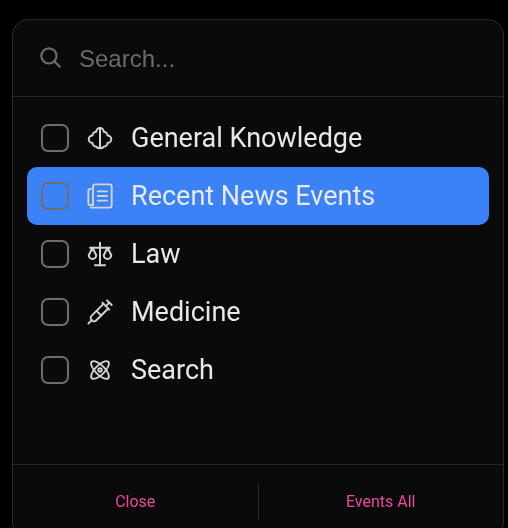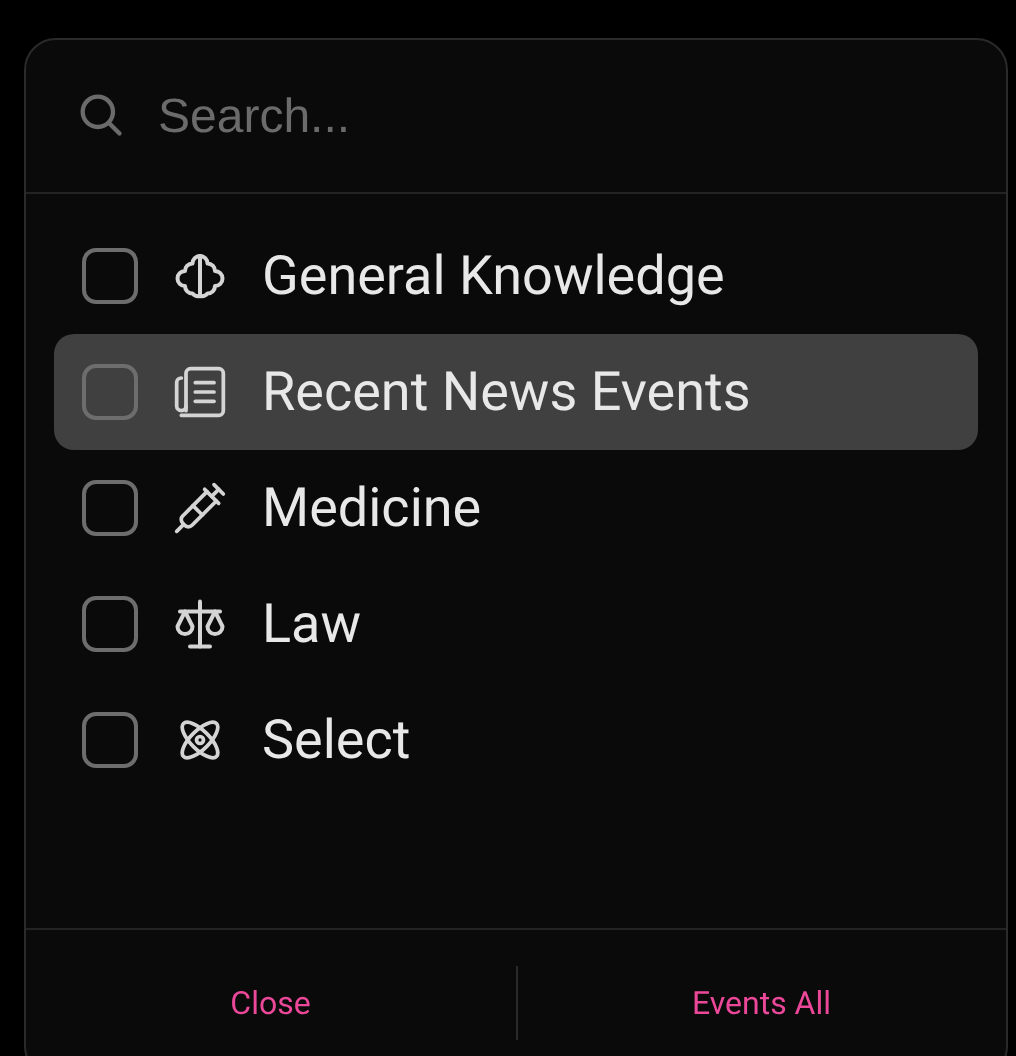--- a/index.html
+++ b/index.html
@@ -40,21 +40,21 @@
 
     .list { padding: 12px 14px 4px 14px; display: flex; flex-direction: column; }
     .row {
       display: flex;
       align-items: center;
       gap: 16px;
       padding: 13px 14px;
       border-radius: 10px;
       cursor: pointer;
     }
-    .row.highlight { background: #404040; text-align: center; }
+    .row.highlight { background: #3b82f6; text-align: center; }
     .checkbox {
       width: 28px; height: 28px;
       border: 2px solid #6d6d6d;
       border-radius: 7px;
       flex: none;
     }
     .item-icon {
       width: 30px; height: 30px;
       display: flex; align-items: center; justify-content: center;
       flex: none;
@@ -129,56 +129,56 @@
           <line x1="10" y1="12" x2="18" y2="12"></line>
           <line x1="10" y1="16" x2="18" y2="16"></line>
         </svg>
       </span>
       <span class="row-label">Recent News Events</span>
     </div>
 
     <div class="row">
       <span class="checkbox"></span>
       <span class="item-icon">
+        <svg width="30" height="30" viewBox="0 0 24 24" fill="none" stroke="#d4d4d4" stroke-width="1.6" stroke-linecap="round" stroke-linejoin="round">
+          <path d="M12 3v18"></path>
+            <path d="M4 7h16"></path>
+          <path d="M6 7l-3 6a3 3 0 0 0 6 0l-3-6"></path>
+          <path d="M18 7l-3 6a3 3 0 0 0 6 0l-3-6"></path>
+          <path d="M8 21h8"></path>
+        </svg>
+      </span>
+      <span class="row-label">Law</span>
+    </div>
+
+    <div class="row">
+      <span class="checkbox"></span>
+      <span class="item-icon">
         <svg width="28" height="28" viewBox="0 0 24 24" fill="none" stroke="#d4d4d4" stroke-width="1.6" stroke-linecap="round" stroke-linejoin="round">
           <path d="m18 2 4 4"></path>
             <path d="m17 7 3-3"></path>
           <path d="M19 9 8.7 19.3c-1 1-2.5 1-3.4 0l-.6-.6c-1-1-1-2.5 0-3.4L15 5"></path>
           <path d="m9 11 4 4"></path>
             <path d="m5 19-3 3"></path>
             <path d="m14 4 6 6"></path>
         </svg>
       </span>
       <span class="row-label">Medicine</span>
     </div>
 
     <div class="row">
       <span class="checkbox"></span>
       <span class="item-icon">
-        <svg width="30" height="30" viewBox="0 0 24 24" fill="none" stroke="#d4d4d4" stroke-width="1.6" stroke-linecap="round" stroke-linejoin="round">
-          <path d="M12 3v18"></path>
-            <path d="M4 7h16"></path>
-          <path d="M6 7l-3 6a3 3 0 0 0 6 0l-3-6"></path>
-          <path d="M18 7l-3 6a3 3 0 0 0 6 0l-3-6"></path>
-          <path d="M8 21h8"></path>
-        </svg>
-      </span>
-      <span class="row-label">Law</span>
-    </div>
-
-    <div class="row">
-      <span class="checkbox"></span>
-      <span class="item-icon">
         <svg width="28" height="28" viewBox="0 0 24 24" fill="none" stroke="#d4d4d4" stroke-width="1.6" stroke-linecap="round" stroke-linejoin="round">
           <circle cx="12" cy="12" r="1.5"></circle>
           <ellipse cx="12" cy="12" rx="10" ry="4" transform="rotate(45 12 12)"></ellipse>
           <ellipse cx="12" cy="12" rx="10" ry="4" transform="rotate(-45 12 12)"></ellipse>
         </svg>
       </span>
-      <span class="row-label">Select</span>
+      <span class="row-label">Search</span>
     </div>
 
   </div>
 
   <div class="footer">
     <div class="footer-btn">
       <span>Close</span>
     </div>
     <div class="footer-sep"></div>
     <div class="footer-btn">

